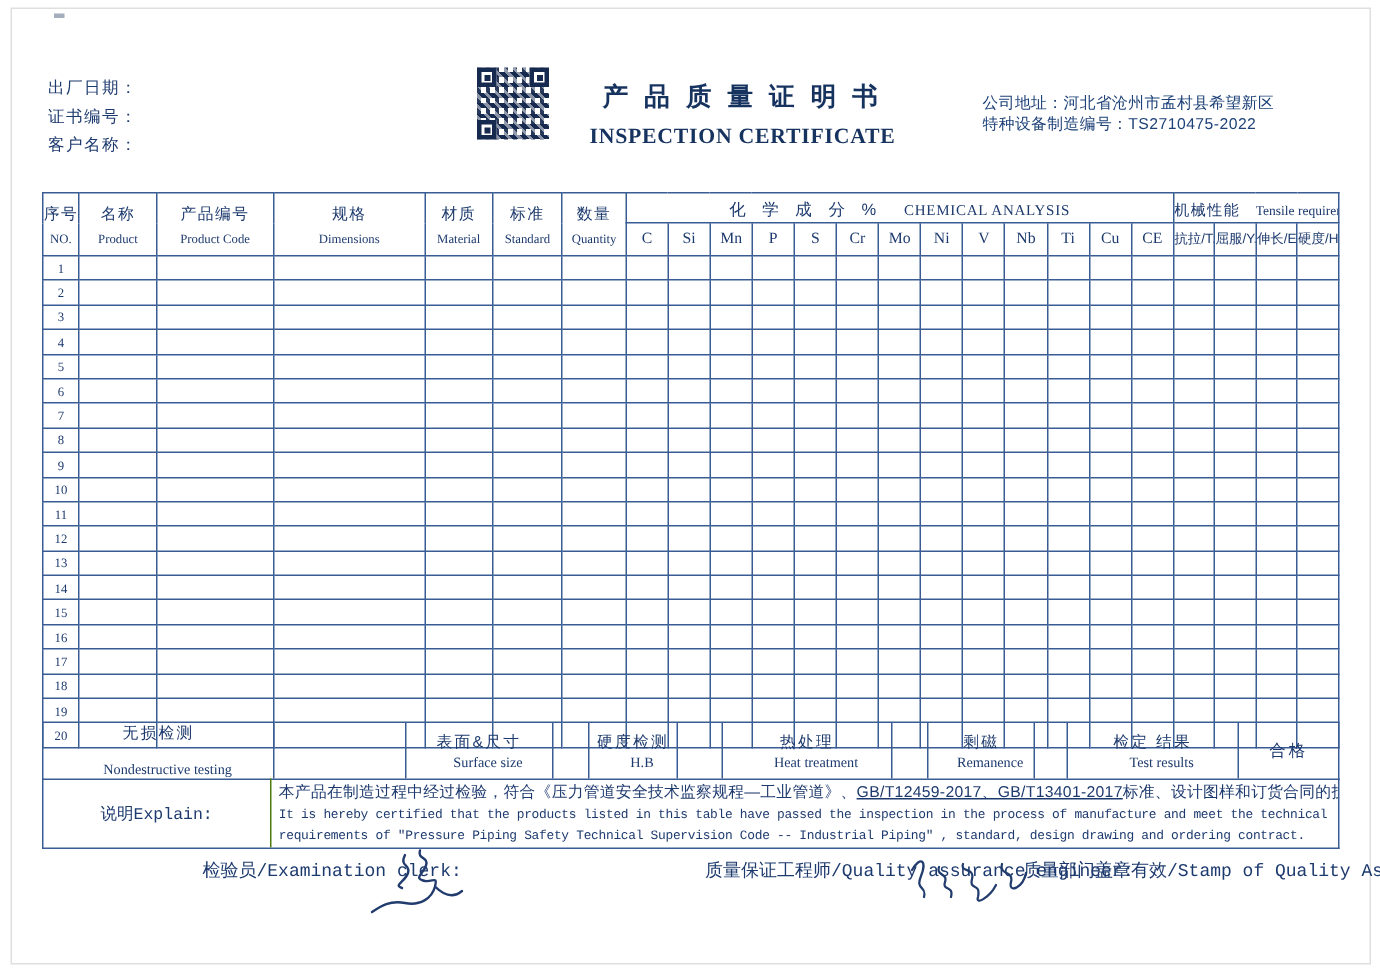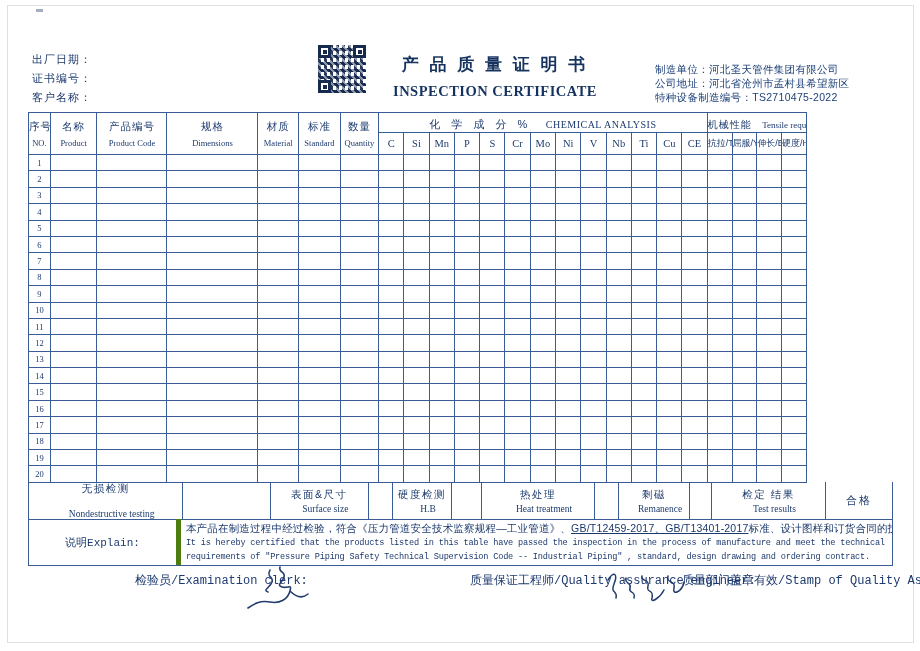--- a/index.html
+++ b/index.html
@@ -22,21 +22,21 @@
         repeating-linear-gradient(0deg, #16294e 0 3px, #ffffff 3px 7px);}
   .fdr{position:absolute;width:13px;height:13px;box-sizing:border-box;border:3px solid #16294e;background:#fff;}
   .fdr::after{content:"";position:absolute;inset:1.5px;background:#16294e;}
   .fdr.tl{left:0;top:0;} .fdr.tr{right:0;top:0;} .fdr.bl{left:0;bottom:0;}
   .title-block{position:absolute;left:350px;top:40px;width:290px;text-align:center;color:#16335f;}
   .title-cn{font-size:17px;font-weight:bold;letter-spacing:3px;white-space:nowrap;margin-top:13px;}
   .title-en{font-size:14.5px;font-weight:bold;letter-spacing:.5px;margin-top:7px;font-family:"Liberation Serif","DejaVu Serif",serif;}
   .maker-block{position:absolute;left:655px;top:62px;font-size:10.5px;line-height:14px;letter-spacing:.3px;color:#1d4178;white-space:nowrap;}
 
   
-  .cert-table{position:absolute;left:28px;top:112px;width:779px;border-collapse:collapse;table-layout:fixed;}
+  .cert-table{position:absolute;left:28px;top:128px;width:865px;border-collapse:collapse;table-layout:fixed;}
   .cert-table th,.cert-table td{border:1px solid #3a5c94;padding:0;font-weight:normal;color:#1d3a6e;overflow:hidden;white-space:nowrap;text-align:center;}
   .cert-table thead .hcell{height:41px;vertical-align:middle;}
   .hcell .cn{font-size:10.5px;letter-spacing:1px;}
   .hcell .en{font-size:8.5px;margin-top:4px;font-family:"Liberation Serif","DejaVu Serif",serif;}
   .grow th{height:19px;}
   .gcn{font-size:11px;letter-spacing:4px;margin-right:10px;}
   .gen{font-size:10px;letter-spacing:.5px;font-family:"Liberation Serif","DejaVu Serif",serif;margin-top:32px;}
   .gcn-s{font-size:10px;letter-spacing:1px;margin-right:6px;}
   .gen-s{font-size:9px;font-family:"Liberation Serif","DejaVu Serif",serif;}
   .subrow th{height:20px;font-size:10.5px;font-family:"Liberation Serif","DejaVu Serif",serif;}
@@ -49,21 +49,21 @@
         display:flex;border:1px solid #3a5c94;border-top:none;}
   .fcell{box-sizing:border-box;border-right:1px solid #3a5c94;display:flex;flex-direction:column;justify-content:center;align-items:center;gap:2px;overflow:hidden;}
   .fcell:last-child{border-right:none;}
   .fcell .cn{font-size:10.5px;letter-spacing:1.5px;white-space:nowrap;}
   .fcell .en{font-size:9.5px;white-space:nowrap;font-family:"Liberation Serif","DejaVu Serif",serif;padding-left:12px;}
   .fcell .single{font-size:11px;letter-spacing:2px;}
 
   
   .exrow{position:absolute;left:28px;top:519px;width:865px;height:47px;box-sizing:border-box;
          display:flex;border:1px solid #3a5c94;border-top:none;}
-  .exlabel{width:17.6%;box-sizing:border-box;border-right:5px solid #4d7c0f;display:flex;align-items:center;justify-content:center;font-size:11px;font-family:"Liberation Mono","DejaVu Sans Mono",monospace;}
+  .exlabel{width:17.6%;box-sizing:border-box;border-right:1px solid #4d7c0f;display:flex;align-items:center;justify-content:center;font-size:11px;font-family:"Liberation Mono","DejaVu Sans Mono",monospace;}
   .excontent{flex:1;padding:2px 5px 0 5px;overflow:hidden;}
   .excn{font-size:10.5px;letter-spacing:.2px;white-space:nowrap;line-height:15px;}
   .exu{text-decoration:underline;}
   .exen{font-family:"Liberation Mono","DejaVu Sans Mono",monospace;font-size:8.6px;letter-spacing:-.2px;white-space:nowrap;line-height:14px;}
 
   
   .sigrow{position:absolute;left:0;top:566px;width:920px;height:60px;font-family:"Liberation Mono","DejaVu Sans Mono",monospace;font-size:12px;color:#1d3a6e;}
   .sigrow .lbl{position:absolute;top:6px;white-space:nowrap;}
   .lbl-clerk{left:135px;}
   .lbl-eng{left:470px;}
@@ -89,21 +89,20 @@
   <div class="fdr tr"></div>
   <div class="fdr bl"></div>
 </div>
 
 <div class="title-block">
   <div class="title-cn">产 品 质 量 证 明 书</div>
   <div class="title-en">INSPECTION CERTIFICATE</div>
 </div>
 
 <div class="maker-block">
-  <div>制造单位：河北圣天管件集团有限公司</div>
   <div>公司地址：河北省沧州市孟村县希望新区</div>
   <div>特种设备制造编号：TS2710475-2022</div>
 </div>
 
 <table class="cert-table">
   <colgroup id="cols">
       <col style="width: 2.8%;">
       <col style="width: 6%;">
       <col style="width: 9%;">
       <col style="width: 11.7%;">

